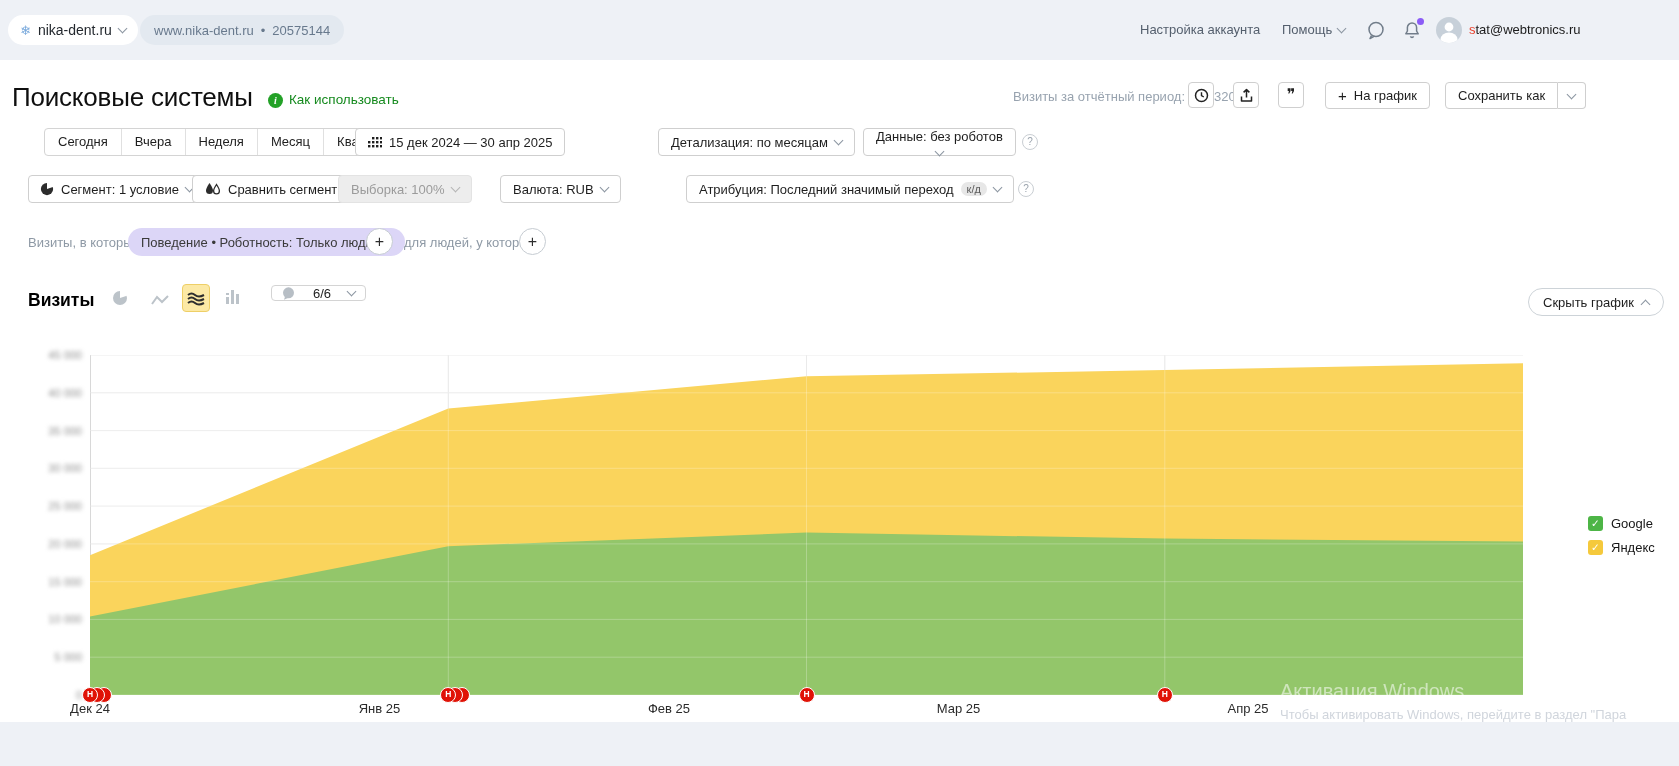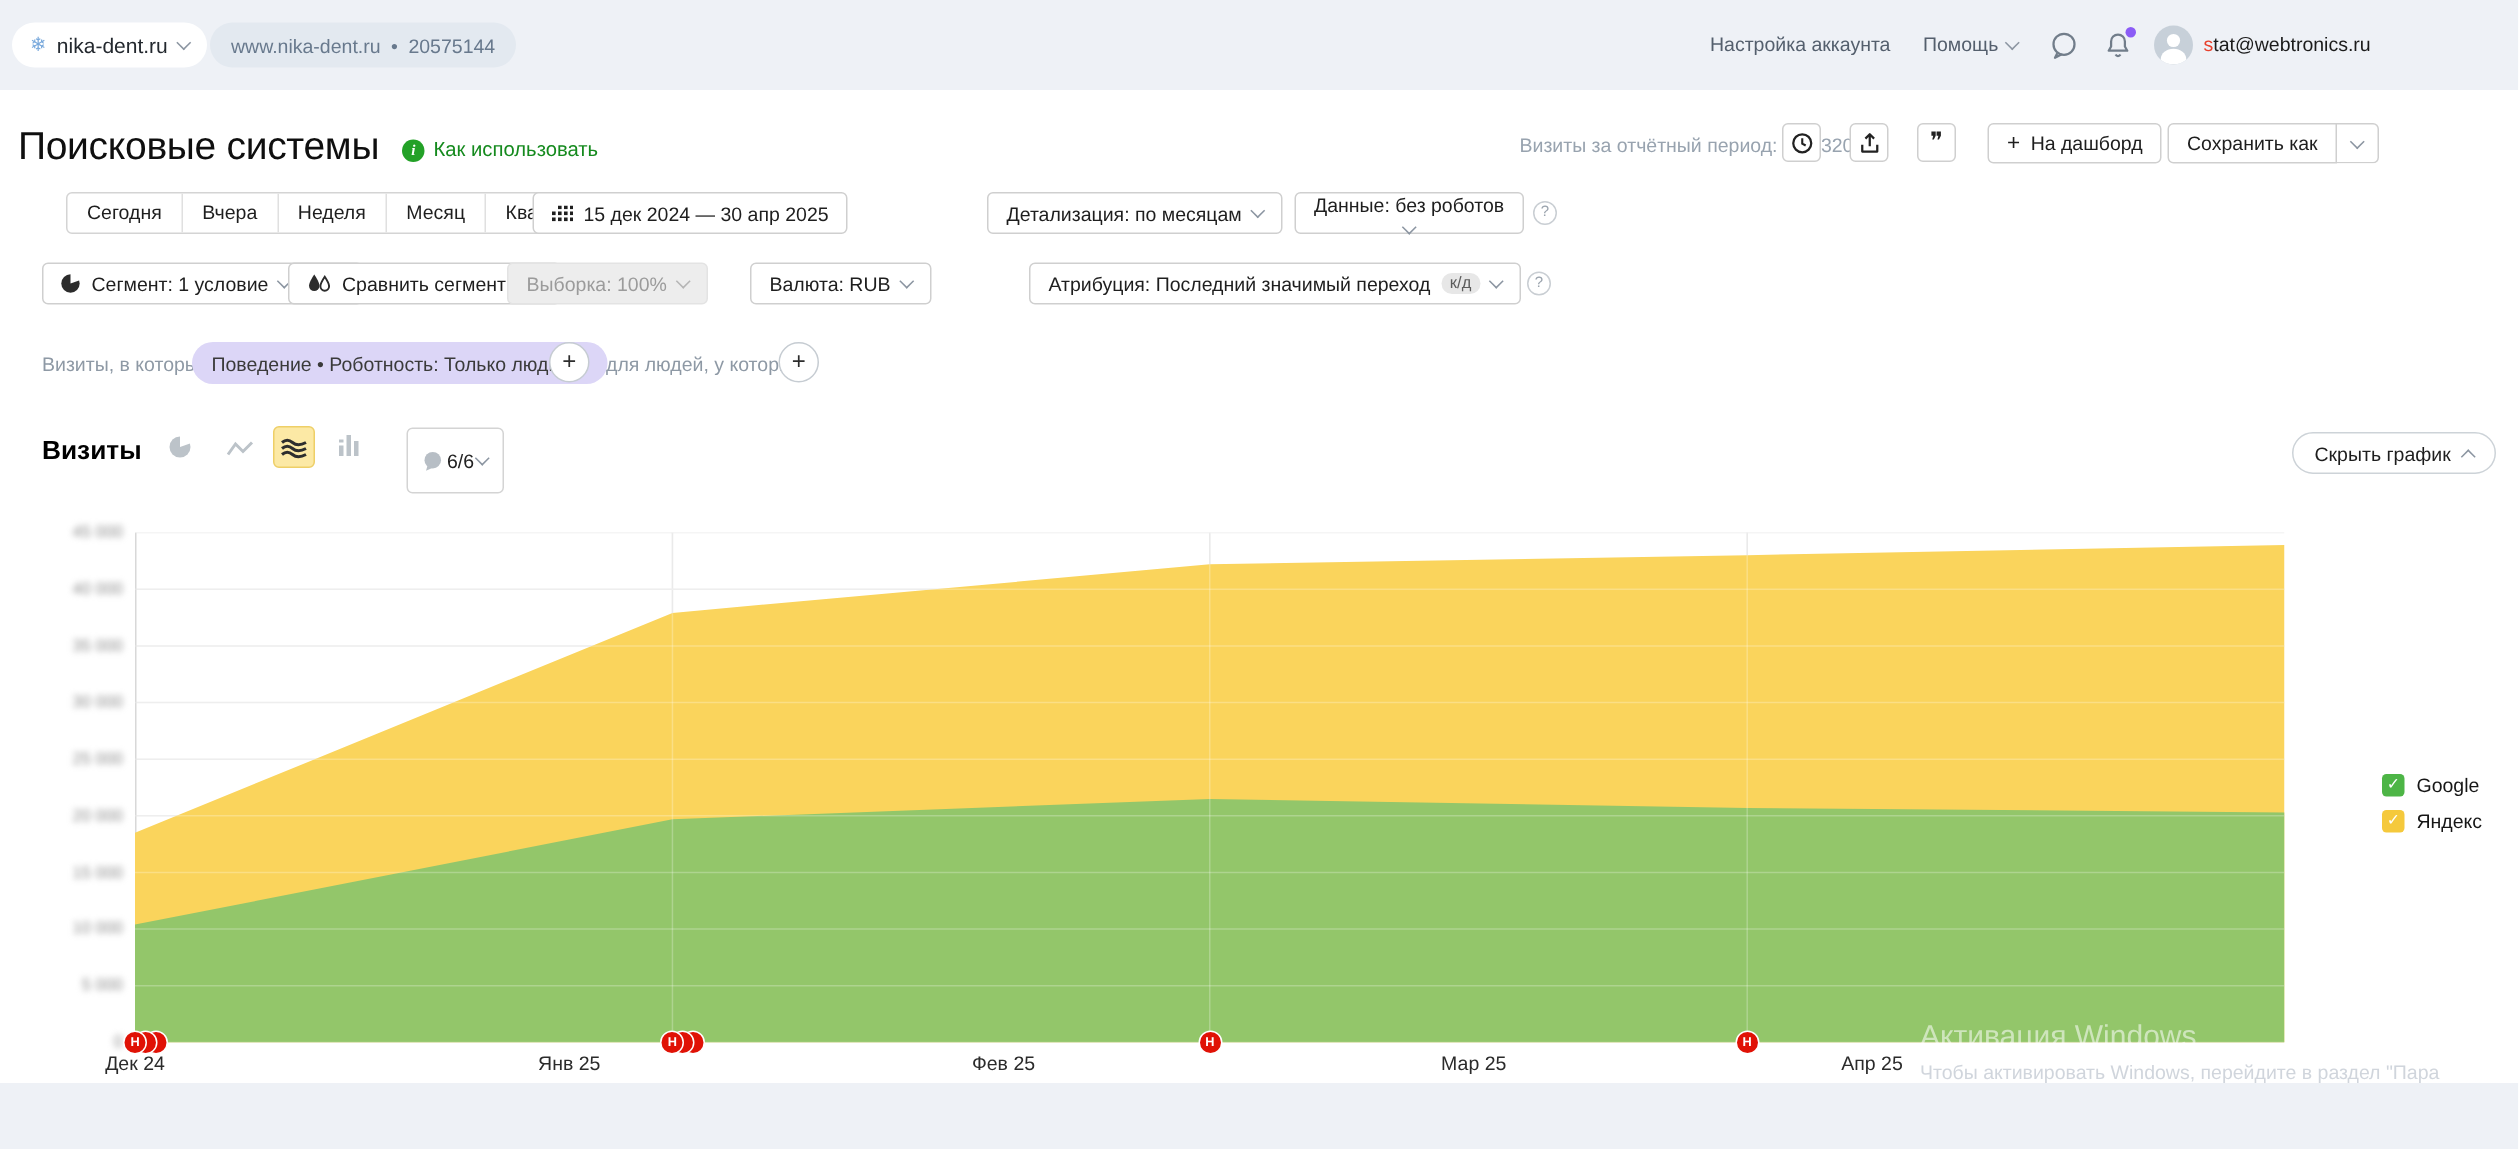--- a/index.html
+++ b/index.html
@@ -48,21 +48,21 @@
 
   .gray-lbl { position:absolute; font-size:13px; color:#8e99a5; }
   .chip { position:absolute; left:128px; top:228px; height:28px; border-radius:14px; background:#dcd6f7; display:flex; align-items:center; gap:9px; padding:0 13px; font-size:13px; color:#3a3a3a; cursor:pointer; }
   .chip .x { color:#9087d0; font-size:12px; }
   .plus-circle { position:absolute; width:27px; height:27px; border:1px solid #c6ccd2; border-radius:50%; background:#fff; text-align:center; line-height:25px; font-size:16px; color:#2d2d2d; cursor:pointer; }
 
   
   .chart-title { position:absolute; left:28px; top:290px; font-size:17.5px; font-weight:700; color:#000; }
   .ctype { position:absolute; top:290px; width:18px; height:16px; cursor:pointer; }
   .ctype-sel { position:absolute; left:182px; top:284px; width:28px; height:28px; background:#fce9a5; border:1px solid #eecf67; border-radius:4px; display:flex; align-items:center; justify-content:center; cursor:pointer; }
-  .series-dd { position:absolute; left:271px; top:285px; height:44px; border:1px solid #d4d4d4; border-radius:4px; background:#fff; display:flex; align-items:center; gap:2px; padding:0 10px; font-size:13px; cursor:pointer; }
+  .series-dd { position:absolute; left:271px; top:285px; height:16px; border:1px solid #d4d4d4; border-radius:4px; background:#fff; display:flex; align-items:center; gap:17px; padding:0 10px; font-size:13px; cursor:pointer; }
   .hide-btn { position:absolute; left:1528px; top:288px; height:28px; border:1px solid #cdd3d8; border-radius:14px; background:#fff; display:flex; align-items:center; gap:8px; padding:0 14px; font-size:13px; color:#1e1e1e; cursor:pointer; }
 
   
   .ylabels { position:absolute; left:30px; top:355px; width:52px; height:340px; }
   .ytick { position:absolute; right:0; width:52px; text-align:right; font-size:11px; color:#8f8f8f; filter:blur(2.3px); }
   .plot { position:absolute; left:90px; top:355px; width:1433px; height:340px; }
   .xlabels { position:absolute; left:90px; top:701px; width:1158px; height:16px; font-size:13px; color:#2b2b2b; }
   .xlab { position:absolute; transform:translateX(-50%); white-space:nowrap; }
   .ann-wrap { position:absolute; left:90px; top:687px; width:1433px; height:17px; }
   .ann-cluster { position:absolute; top:0; height:16px; }
@@ -136,21 +136,21 @@
   <span class="sq-btn" style="left:1233px;">
     <svg width="15" height="15" viewBox="0 0 15 15">
         <path d="M7.5 9.5 V1.8 M4.6 4.4 L7.5 1.5 L10.4 4.4 M2.5 8.5 V13 H12.5 V8.5" fill="none" stroke="#222" stroke-width="1.5" stroke-linejoin="round"></path>
       </svg>
   </span>
   <span class="sq-btn" style="left:1278px;">
     <span style="font-size:16px;line-height:10px;color:#222;">❞</span>
   </span>
   <button class="btn dash-btn">
     <span class="plus-g">+</span>
-    <span>На дашборд</span>
+    <span>На график</span>
   </button>
   <div class="save-wrap">
     <button class="btn save-main">Сохранить как</button>
     <button class="btn save-arrow">
         <span class="chev"></span>
       </button>
   </div>
 
   <div class="seg-group">
     <span class="seg">Сегодня</span>
@@ -317,21 +317,21 @@
         <line x1="0" y1="340.0" x2="1433" y2="340.0" stroke="rgba(255,255,255,0.25)" stroke-width="1"></line>
         <line x1="358.3" y1="0" x2="358.3" y2="340" stroke="rgba(255,255,255,0.25)" stroke-width="1"></line>
         <line x1="716.5" y1="0" x2="716.5" y2="340" stroke="rgba(255,255,255,0.25)" stroke-width="1"></line>
         <line x1="1074.8" y1="0" x2="1074.8" y2="340" stroke="rgba(255,255,255,0.25)" stroke-width="1"></line>
       </svg>
   </div>
   <div class="xlabels">
     <span class="xlab" style="left:0%;">Дек 24</span>
     <span class="xlab" style="left:25%;">Янв 25</span>
     <span class="xlab" style="left:50%;">Фев 25</span>
-    <span class="xlab" style="left:75%;margin-left:24px;">Мар 25</span>
+    <span class="xlab" style="left:75%;">Мар 25</span>
     <span class="xlab" style="left:100%;">Апр 25</span>
   </div>
   <div class="ann-wrap" id="ann-wrap">
       <div class="ann-cluster" style="left: -8px;">
         <span class="ann-c" style="left: 14px; z-index: 8;"></span>
         <span class="ann-c" style="left: 7px; z-index: 9;"></span>
         <span class="ann-c" style="left: 0px; z-index: 10;">Н</span>
       </div>
       <div class="ann-cluster" style="left: 350.25px;">
         <span class="ann-c" style="left: 14px; z-index: 8;"></span>

